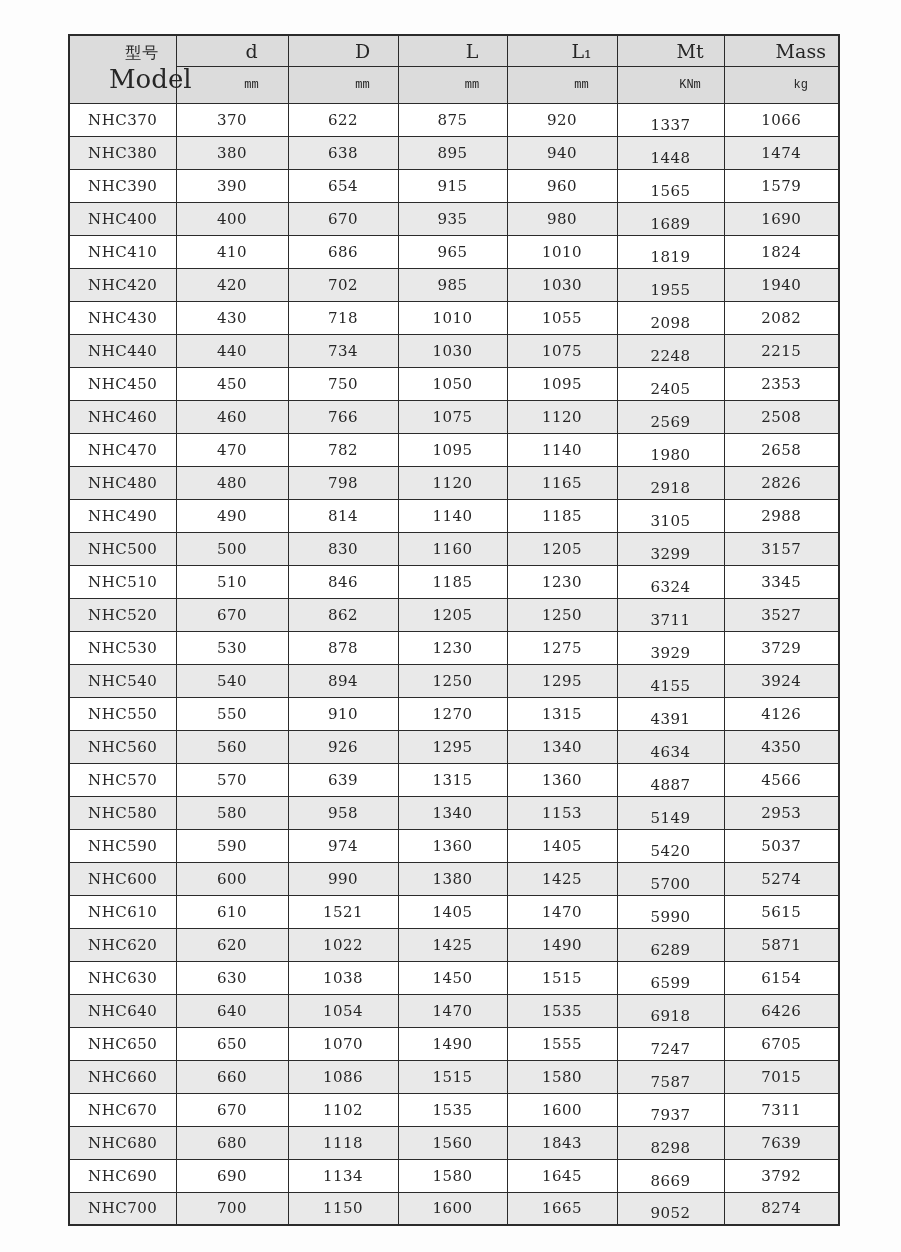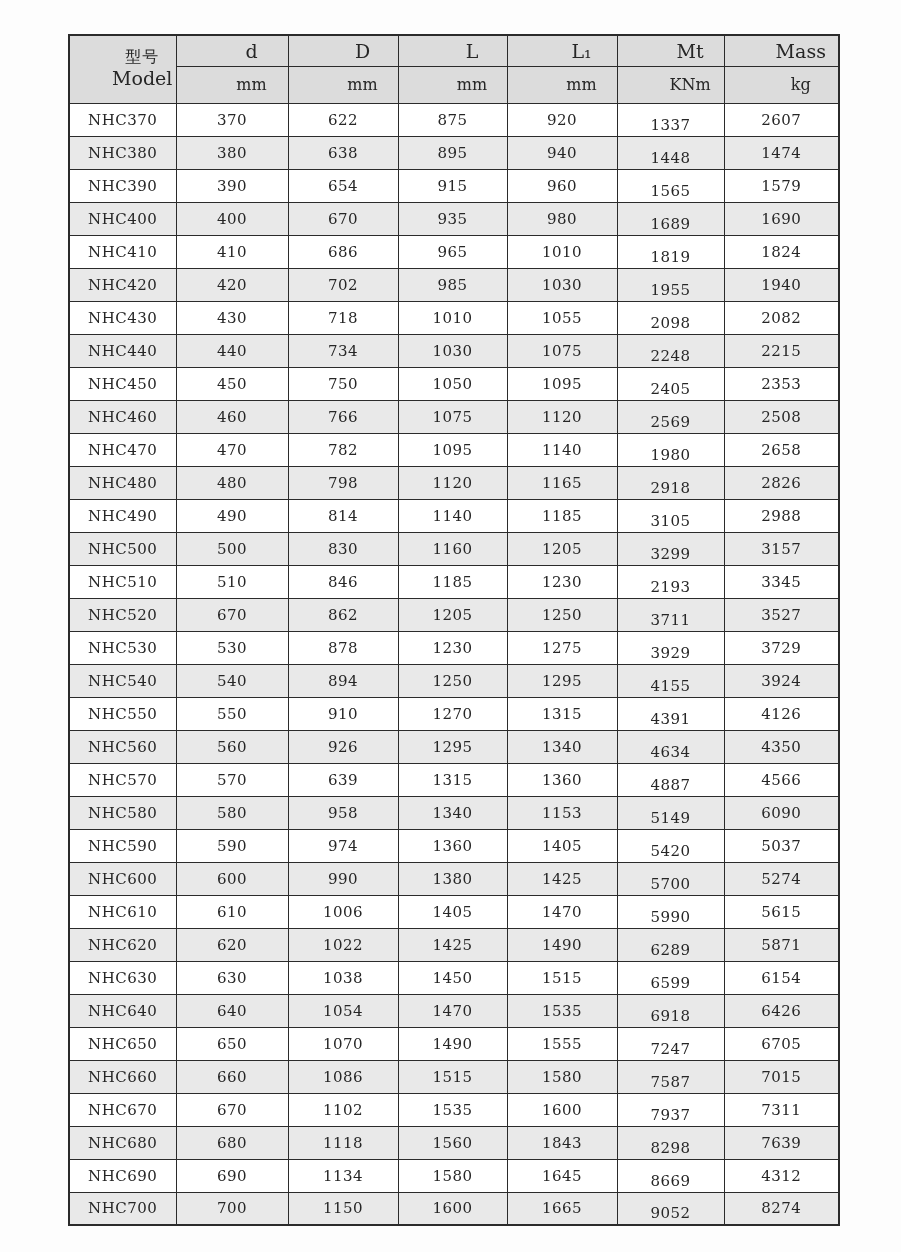--- a/index.html
+++ b/index.html
@@ -30,24 +30,24 @@
     border: 1px solid var(--border-color);
     text-align: center;
     vertical-align: middle;
   }
   table.spec thead th {
     background: var(--header-bg);
     font-weight: normal;
     padding-left: 39px;
   }
   tr.hrow1 th { height: 31px; font-size: 19px; }
-  tr.hrow2 th { height: 37px; font-size: 16px; }
+  tr.hrow2 th { height: 37px; font-size: 12px; font-family: Liberation Mono, monospace; }
   th.model-head { font-size: 17px; line-height: 1.25; }
   th.model-head .zh { font-size: 16px; letter-spacing: 1px; }
-  th.model-head .en { font-size: 19px; }
+  th.model-head .en { font-size: 26px; }
   table.spec tbody td {
     height: 33px;
     font-size: 15px;
     background: var(--row-bg);
     letter-spacing: 0.5px;
   }
   table.spec tbody tr.alt td { background: var(--row-alt-bg); }
   td.model-cell { font-size: 15px; letter-spacing: 0.5px; }
   .mt-val { position: relative; top: 5px; display: inline-block; }
 </style>
@@ -88,21 +88,21 @@
       </tr>
     </thead>
     <tbody>
         <tr>
           <td class="model-cell">NHC370</td>
           <td>370</td>
           <td>622</td>
           <td>875</td>
           <td>920</td>
           <td><span class="mt-val">1337</span></td>
-          <td>2607</td>
+          <td>1066</td>
         </tr>
         <tr class="alt">
           <td class="model-cell">NHC380</td>
           <td>380</td>
           <td>638</td>
           <td>895</td>
           <td>940</td>
           <td><span class="mt-val">1448</span></td>
           <td>1474</td>
         </tr>
@@ -213,21 +213,21 @@
           <td>1205</td>
           <td><span class="mt-val">3299</span></td>
           <td>3157</td>
         </tr>
         <tr>
           <td class="model-cell">NHC510</td>
           <td>510</td>
           <td>846</td>
           <td>1185</td>
           <td>1230</td>
-          <td><span class="mt-val">2193</span></td>
+          <td><span class="mt-val">6324</span></td>
           <td>3345</td>
         </tr>
         <tr class="alt">
           <td class="model-cell">NHC520</td>
           <td>670</td>
           <td>862</td>
           <td>1205</td>
           <td>1250</td>
           <td><span class="mt-val">3711</span></td>
           <td>3527</td>
@@ -277,21 +277,21 @@
           <td><span class="mt-val">4887</span></td>
           <td>4566</td>
         </tr>
         <tr class="alt">
           <td class="model-cell">NHC580</td>
           <td>580</td>
           <td>958</td>
           <td>1340</td>
           <td>1153</td>
           <td><span class="mt-val">5149</span></td>
-          <td>6090</td>
+          <td>2953</td>
         </tr>
         <tr>
           <td class="model-cell">NHC590</td>
           <td>590</td>
           <td>974</td>
           <td>1360</td>
           <td>1405</td>
           <td><span class="mt-val">5420</span></td>
           <td>5037</td>
         </tr>
@@ -300,21 +300,21 @@
           <td>600</td>
           <td>990</td>
           <td>1380</td>
           <td>1425</td>
           <td><span class="mt-val">5700</span></td>
           <td>5274</td>
         </tr>
         <tr>
           <td class="model-cell">NHC610</td>
           <td>610</td>
-          <td>1006</td>
+          <td>1521</td>
           <td>1405</td>
           <td>1470</td>
           <td><span class="mt-val">5990</span></td>
           <td>5615</td>
         </tr>
         <tr class="alt">
           <td class="model-cell">NHC620</td>
           <td>620</td>
           <td>1022</td>
           <td>1425</td>
@@ -376,21 +376,21 @@
           <td><span class="mt-val">8298</span></td>
           <td>7639</td>
         </tr>
         <tr>
           <td class="model-cell">NHC690</td>
           <td>690</td>
           <td>1134</td>
           <td>1580</td>
           <td>1645</td>
           <td><span class="mt-val">8669</span></td>
-          <td>4312</td>
+          <td>3792</td>
         </tr>
         <tr class="alt">
           <td class="model-cell">NHC700</td>
           <td>700</td>
           <td>1150</td>
           <td>1600</td>
           <td>1665</td>
           <td><span class="mt-val">9052</span></td>
           <td>8274</td>
         </tr>

